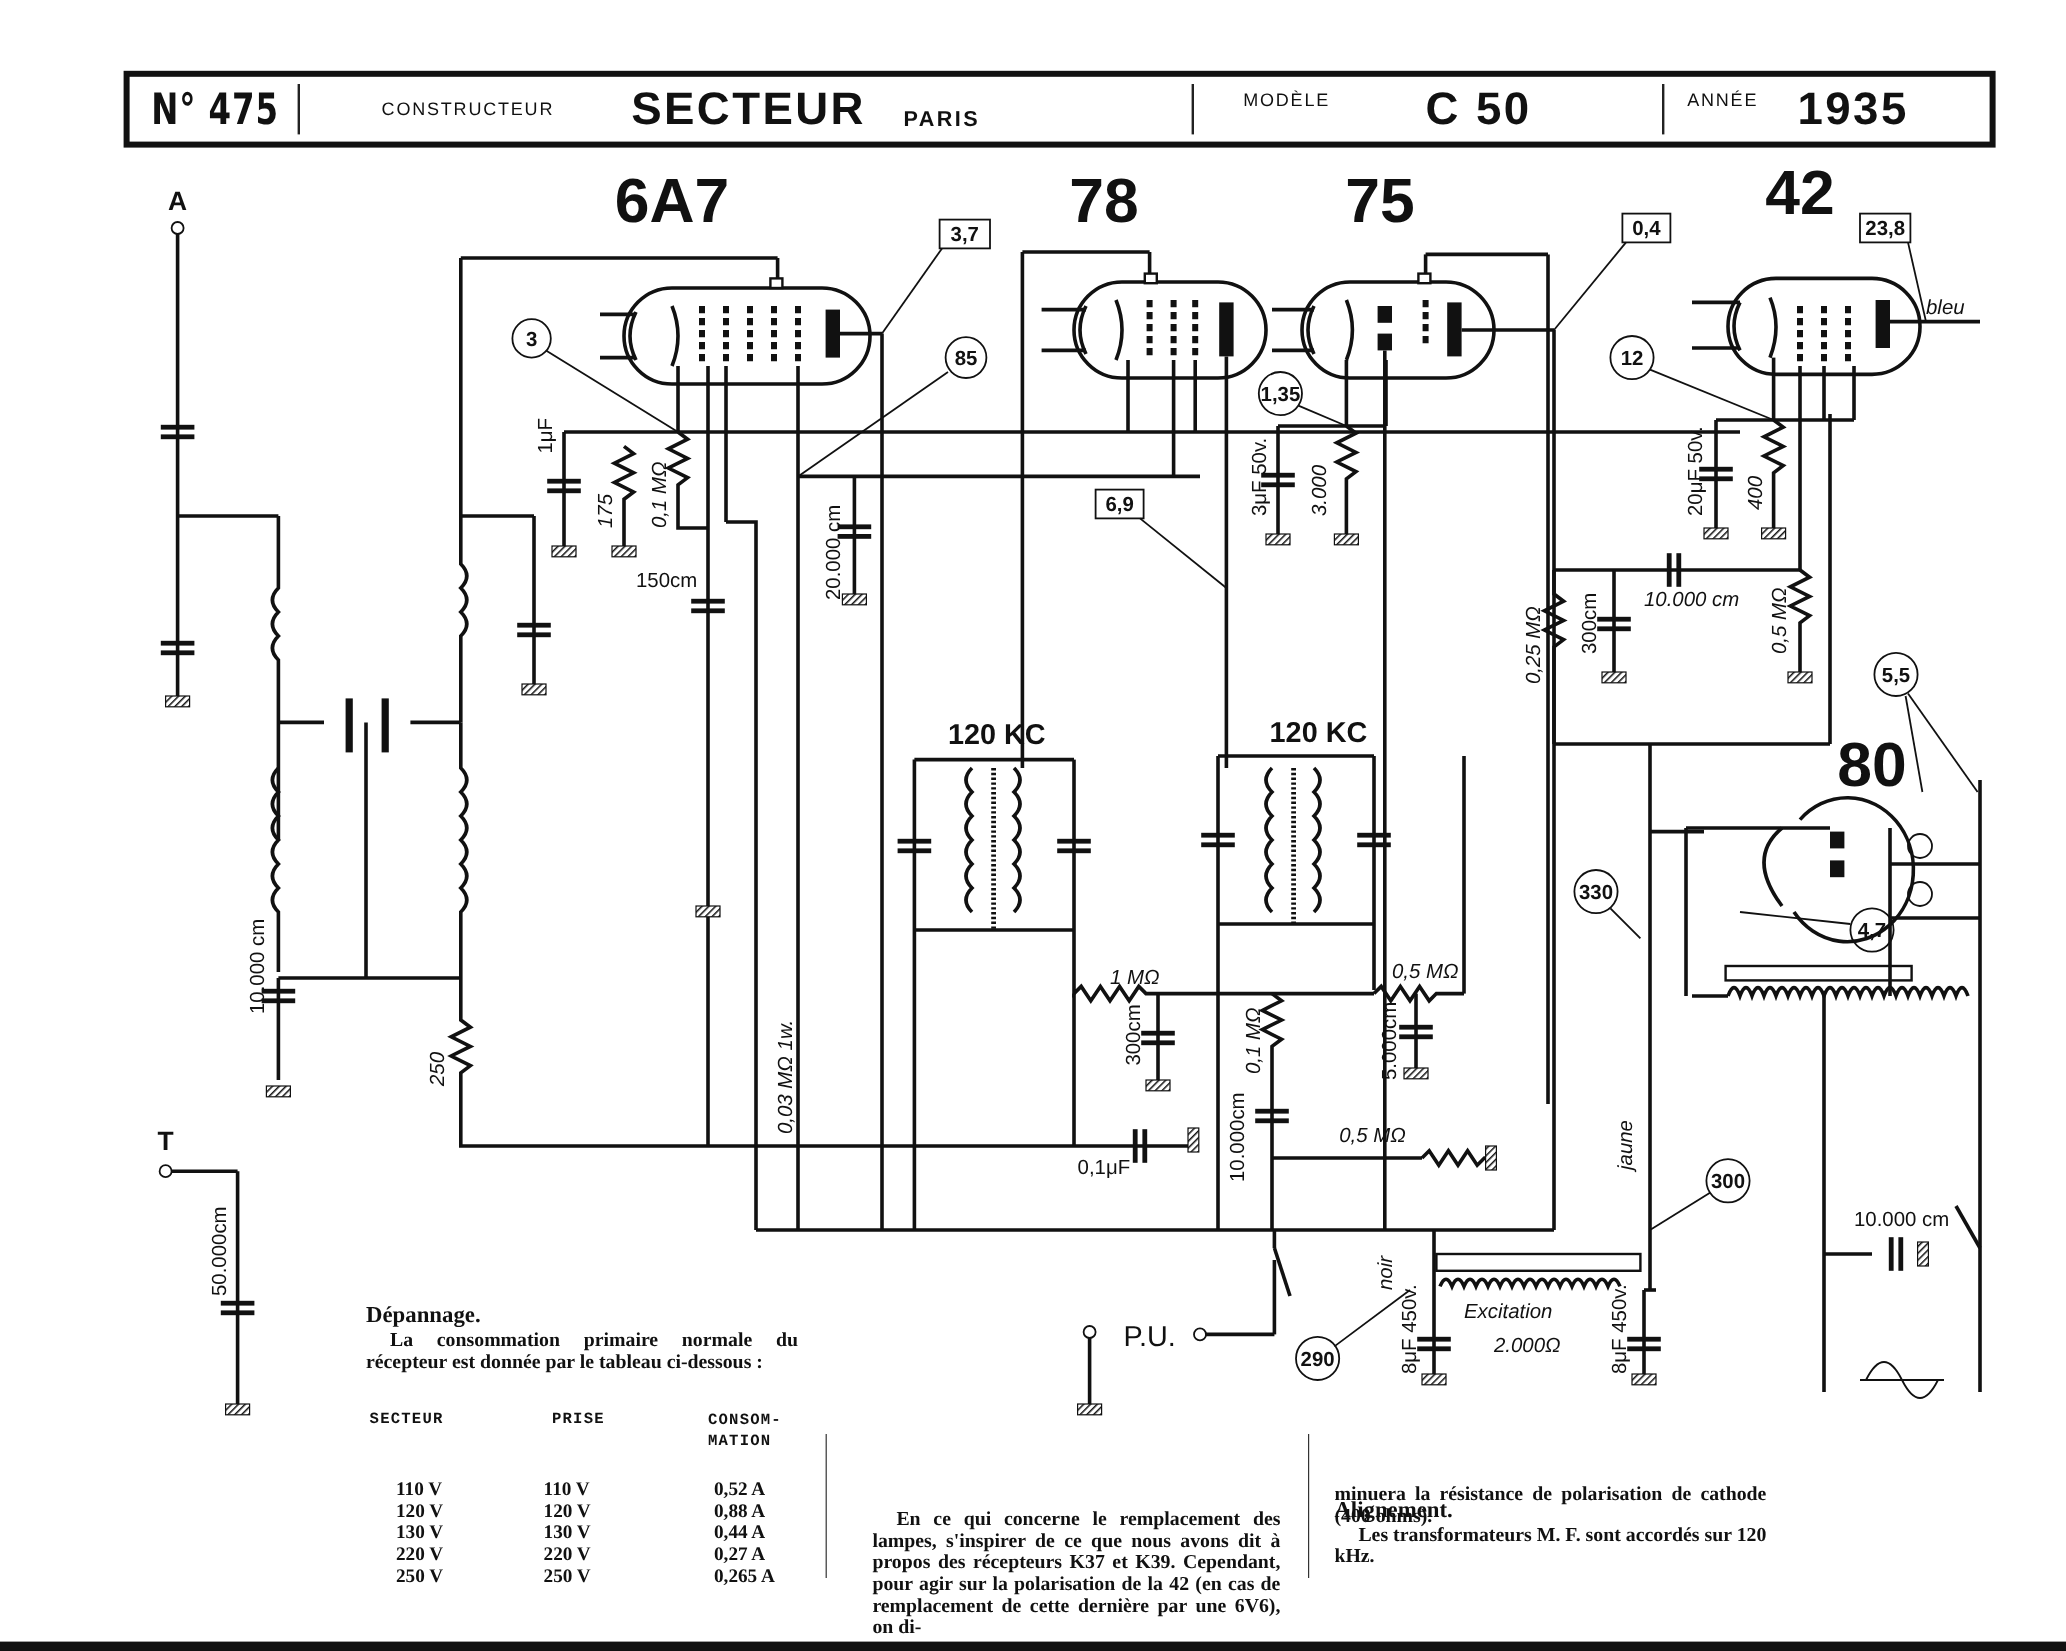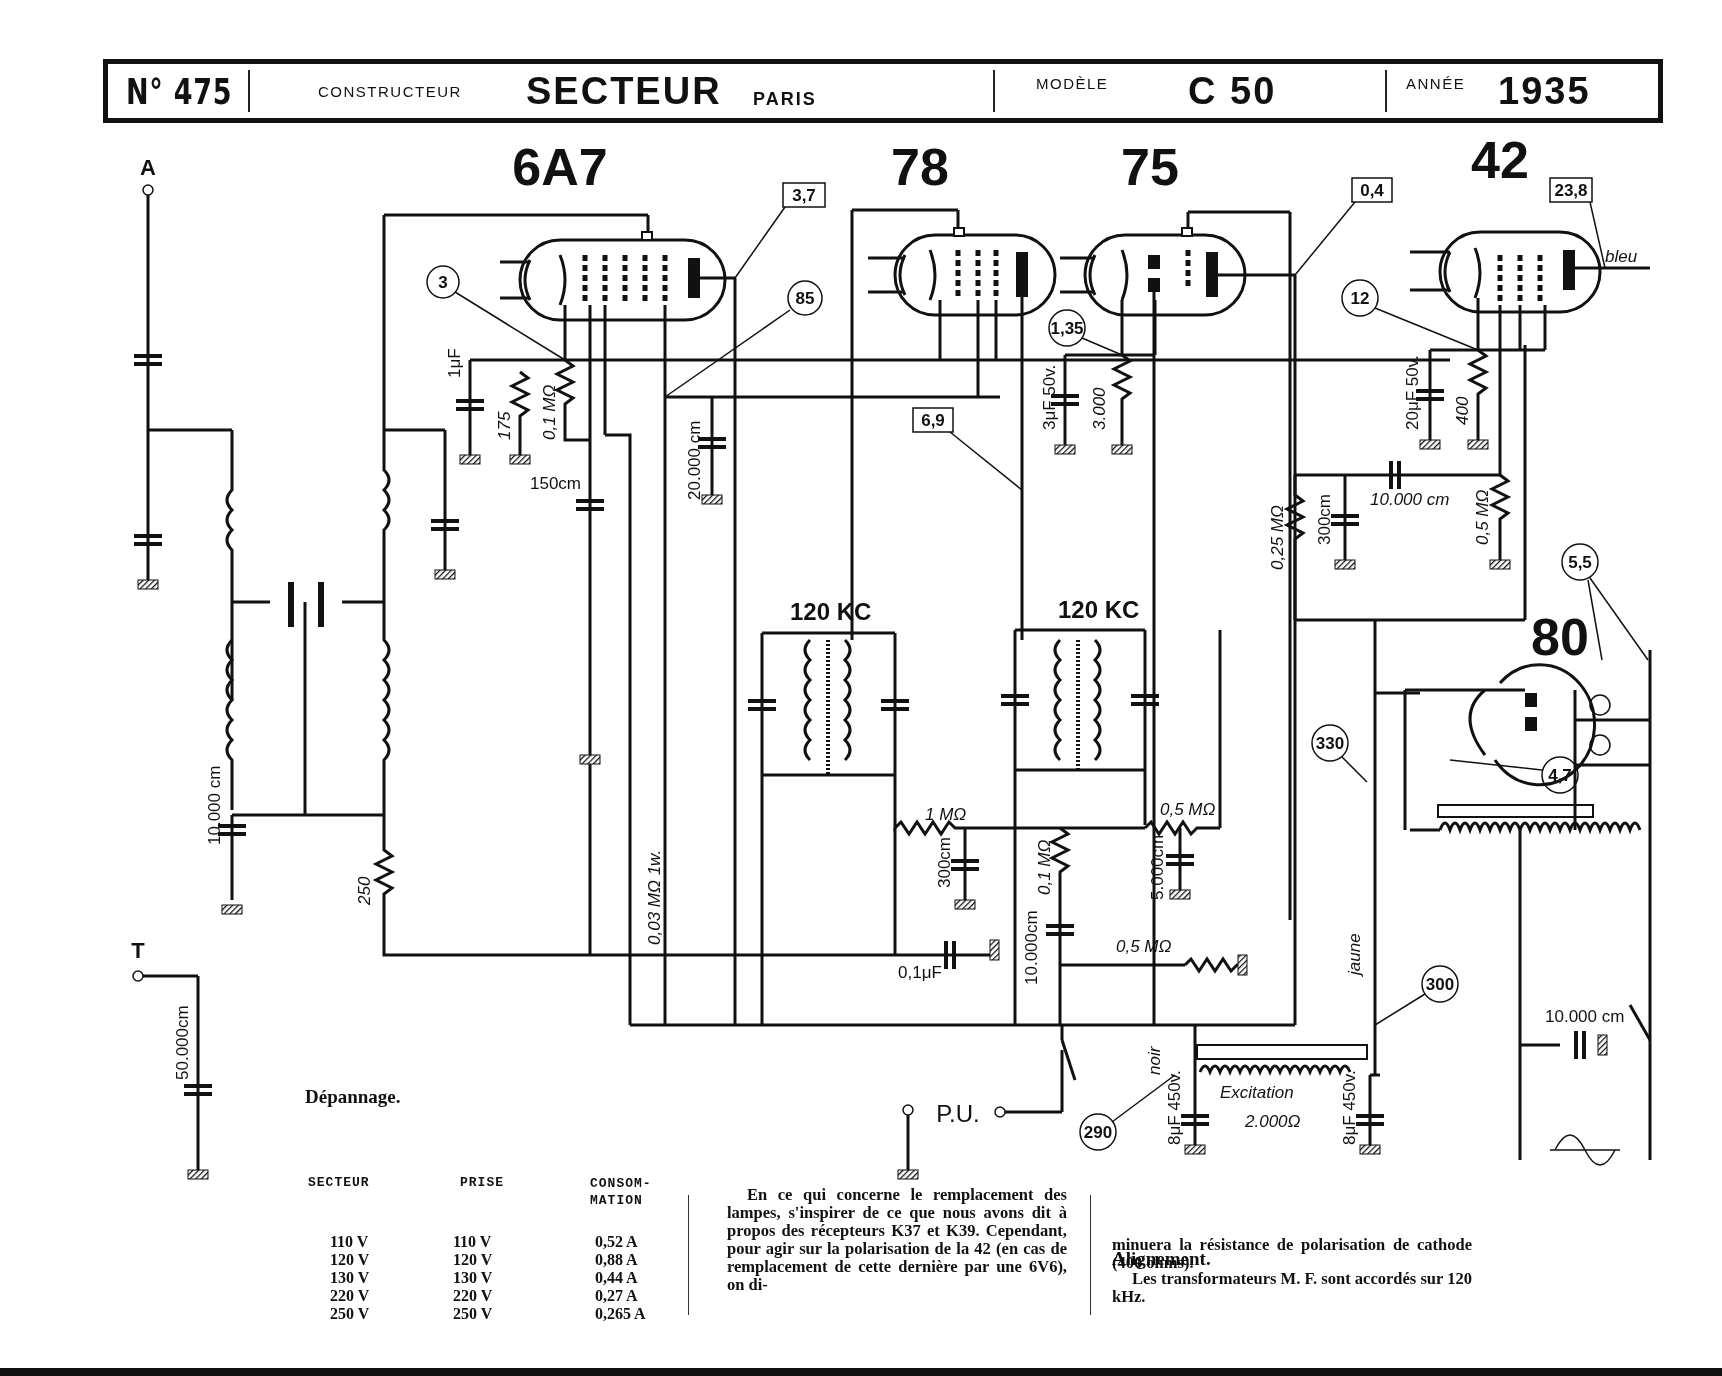--- a/index.html
+++ b/index.html
@@ -401,20 +401,21 @@
     <text transform="translate(1355,1145) rotate(-90)" class="valn">8μF 450v.</text>
     <text x="1545" y="1022" class="valn" font-size="14">10.000 cm</text>
     <text transform="translate(1160,1075) rotate(-90)" class="val" font-size="14">noir</text>
     <text transform="translate(1360,975) rotate(-90)" class="val" font-size="14">jaune</text>
     <text x="1605" y="262" class="val" font-size="13">bleu</text>
   </g>
 </svg>
 
 <div class="txt" style="left:305px;top:1088px;width:360px;">
   <div class="h">Dépannage.</div>
+  <div style="text-indent:20px">La consommation primaire normale du récepteur est donnée par le tableau ci-dessous :</div>
 </div>
 
 <div id="table">
   <div class="th" style="left:3px;top:0">SECTEUR</div>
   <div class="th" style="left:155px;top:0">PRISE</div>
   <div class="th" style="left:285px;top:0;width:70px;line-height:17px">CONSOM-MATION</div>
   <div class="row" style="top:58px">
     <span class="c" style="left:25px">110 V</span>
       <span class="c" style="left:148px">110 V</span>
       <span class="c" style="left:290px">0,52 A</span>
@@ -435,21 +436,21 @@
       <span class="c" style="left:290px">0,27 A</span>
   </div>
   <div class="row" style="top:130px">
     <span class="c" style="left:25px">250 V</span>
       <span class="c" style="left:148px">250 V</span>
       <span class="c" style="left:290px">0,265 A</span>
   </div>
 </div>
 
 <div class="vline" style="left:688px;top:1195px;height:120px"></div>
-<div class="txt" style="left:727px;top:1186px;width:340px;">
+<div class="txt" style="left:727px;top:1257px;width:340px;">
   <div style="text-indent:20px">En ce qui concerne le remplacement des lampes, s'inspirer de ce que nous avons dit à propos des récepteurs K37 et K39. Cependant, pour agir sur la polarisation de la 42 (en cas de remplacement de cette dernière par une 6V6), on di-</div>
 </div>
 <div class="vline" style="left:1090px;top:1195px;height:120px"></div>
 
 <div class="txt" style="left:1112px;top:1250px;width:360px;">
   <div class="h">Alignement.</div>
   <div style="text-indent:20px">Les transformateurs M. F. sont accordés sur 120 kHz.</div>
 </div>
 
 <div id="bottom-rule"></div>

